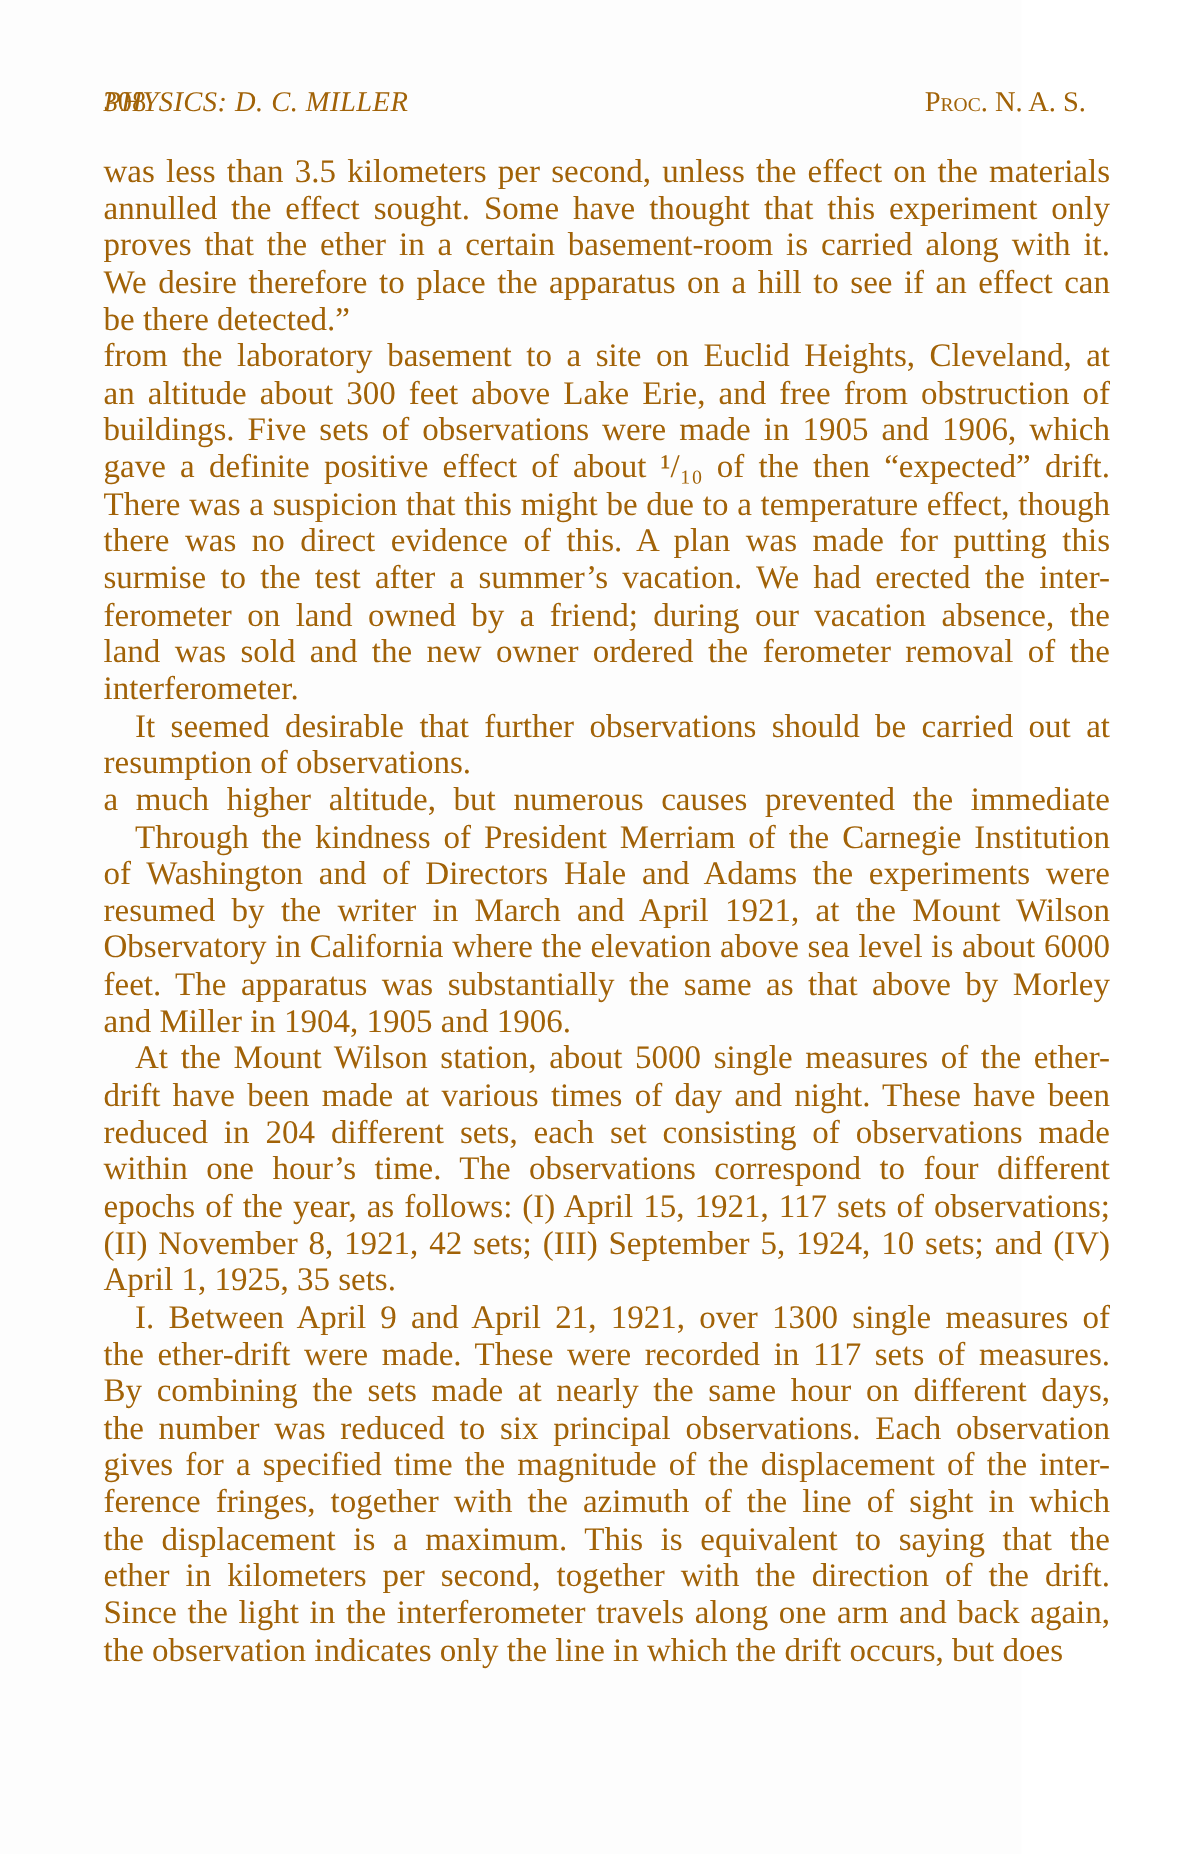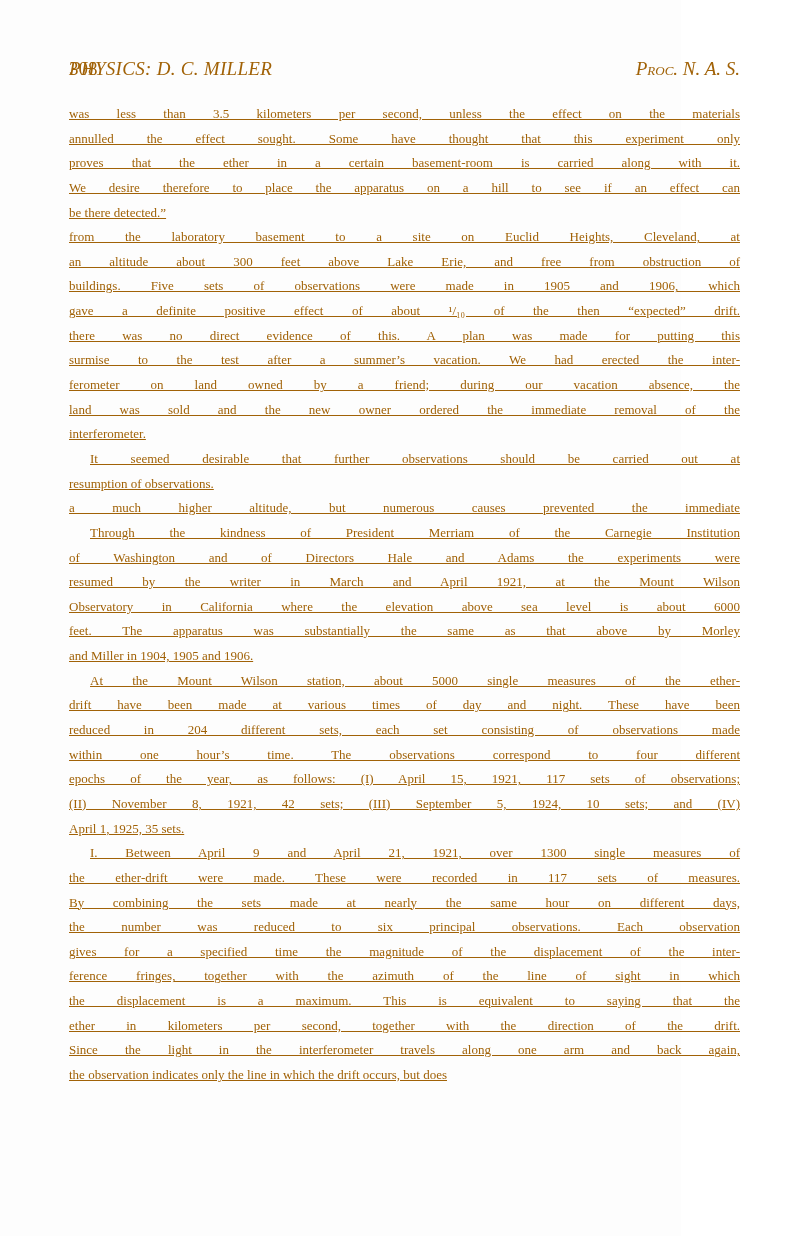--- a/index.html
+++ b/index.html
@@ -9,25 +9,24 @@
     background: #fdfdfd;
     font-family: "Liberation Serif", "DejaVu Serif", serif;
     color: #a16207;
   }
   .running-head {
     position: absolute; left: 69px; top: 58px; width: 671px; height: 28px;
     font-size: 19px;
   }
   .running-head .pg { position: absolute; left: 0; top: 0; }
   .running-head .title { position: absolute; left: 0; width: 100%; top: 0; text-align: left; font-style: italic; letter-spacing: 0.3px; }
-  .running-head .journal { position: absolute; right: 0; top: 0; font-variant: small-caps; font-style: italic; }
+  .running-head .journal { position: absolute; right: 16px; top: 0; font-variant: small-caps; }
   .body-text {
     position: absolute; left: 69px; top: 102px; width: 671px;
-    font-size: 13px;
-    text-decoration: underline;
+    font-size: 22px;
   }
   .line {
     display: block; height: 24.65px; line-height: 24.65px;
     white-space: nowrap; text-align: justify; text-align-last: justify;
     overflow: visible;
   }
   .line.last { text-align-last: left; }
   .line.indent { padding-left: 21px; }
 </style>
 </head>
@@ -46,24 +45,25 @@
         <span class="line">annulled the effect sought.  Some have thought that this experiment only</span>
         <span class="line">proves that the ether in a certain basement-room is carried along with it.</span>
         <span class="line">We desire therefore to place the apparatus on a hill to see if an effect can</span>
         <span class="line last">be there detected.”</span>
       </div>
       <div>
         <span class="line">from the laboratory basement to a site on Euclid Heights, Cleveland, at</span>
         <span class="line">an altitude about 300 feet above Lake Erie, and free from obstruction of</span>
         <span class="line">buildings.  Five sets of observations were made in 1905 and 1906, which</span>
         <span class="line">gave a definite positive effect of about ¹/₁₀ of the then “expected” drift.</span>
+        <span class="line">There was a suspicion that this might be due to a temperature effect, though</span>
         <span class="line">there was no direct evidence of this.  A plan was made for putting this</span>
         <span class="line">surmise to the test after a summer’s vacation.  We had erected the inter-</span>
         <span class="line">ferometer on land owned by a friend; during our vacation absence, the</span>
-        <span class="line">land was sold and the new owner ordered the immediate removal of the</span>
+        <span class="line">land was sold and the new owner ordered the ferometer removal of the</span>
         <span class="line last">interferometer.</span>
       </div>
       <div>
         <span class="line indent">It seemed desirable that further observations should be carried out at</span>
         <span class="line last">resumption of observations.</span>
         <span class="line">a much higher altitude, but numerous causes prevented the immediate</span>
       </div>
       <div>
         <span class="line indent">Through the kindness of President Merriam of the Carnegie Institution</span>
         <span class="line">of Washington and of Directors Hale and Adams the experiments were</span>

